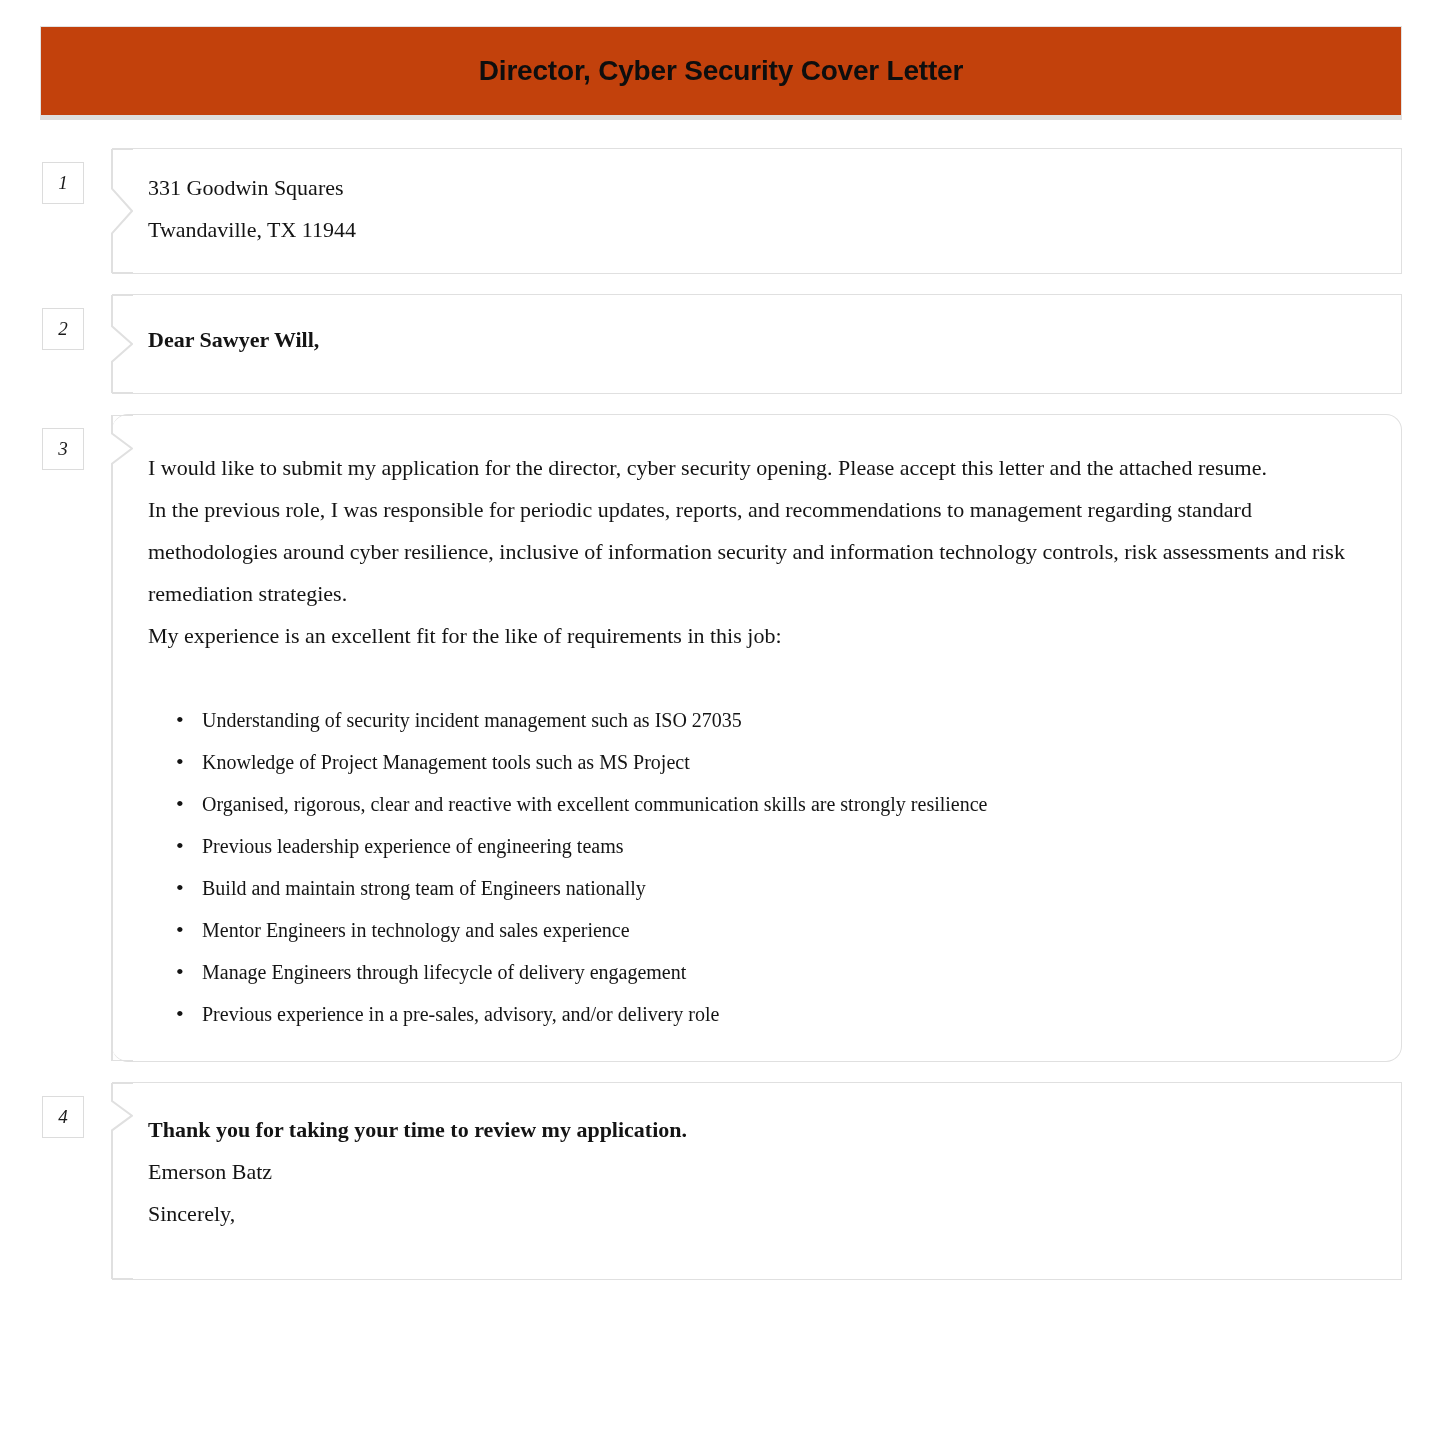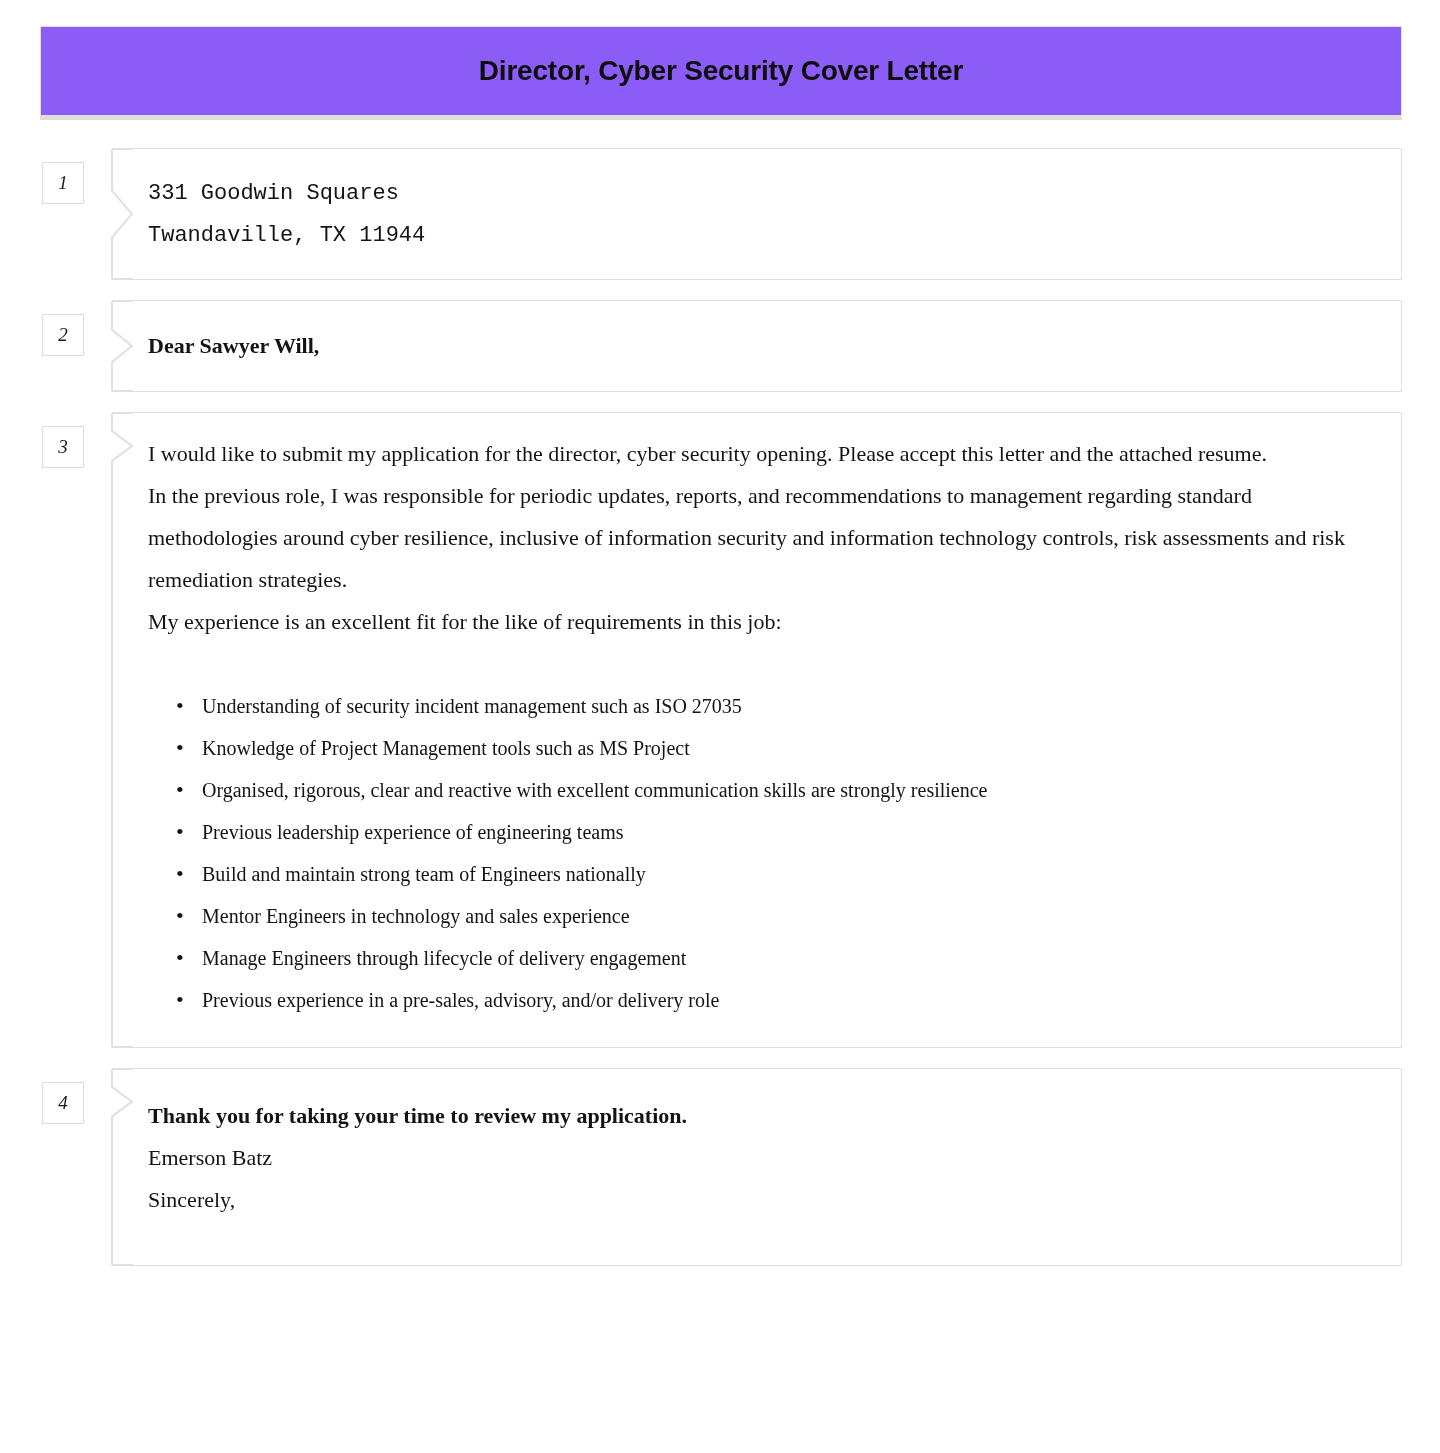--- a/index.html
+++ b/index.html
@@ -17,21 +17,21 @@
 
   .page {
     position: relative;
     width: 1440px;
     box-sizing: border-box;
   }
 
   
   .doc-header {
     margin: 26px 38px 0 40px;
-    background: #8b5cf6;
+    background: #c2410c;
     border: 1px solid #e2e2e2;
     border-bottom: 5px solid #dedede;
     height: 94px;
     display: flex;
     align-items: center;
     justify-content: center;
     box-sizing: border-box;
   }
   .doc-header-title {
     font-family: "Liberation Sans", "DejaVu Sans", sans-serif;
@@ -120,23 +120,23 @@
   .panel ul li::before {
     content: "\2022";
     position: absolute;
     left: -26px;
     top: 0;
     font-size: 22px;
     line-height: 42px;
     color: #141414;
   }
 
-  .sec-address .panel { padding-top: 24px; padding-bottom: 22px; font-family: Liberation Mono, monospace; }
-  .sec-salutation .panel { padding-top: 24px; padding-bottom: 24px; }
-  .sec-body .panel { padding-top: 20px; padding-bottom: 26px; }
+  .sec-address .panel { padding-top: 18px; padding-bottom: 22px; }
+  .sec-salutation .panel { padding-top: 24px; padding-bottom: 32px; }
+  .sec-body .panel { padding-top: 32px; padding-bottom: 26px; border-radius: 16px; }
   .sec-closing .panel { padding-top: 26px; padding-bottom: 44px; }
 </style>
 </head>
 <body>
 
 <div class="page">
 
   <div class="doc-header">
     <div class="doc-header-title">Director, Cyber Security Cover Letter</div>
   </div>

